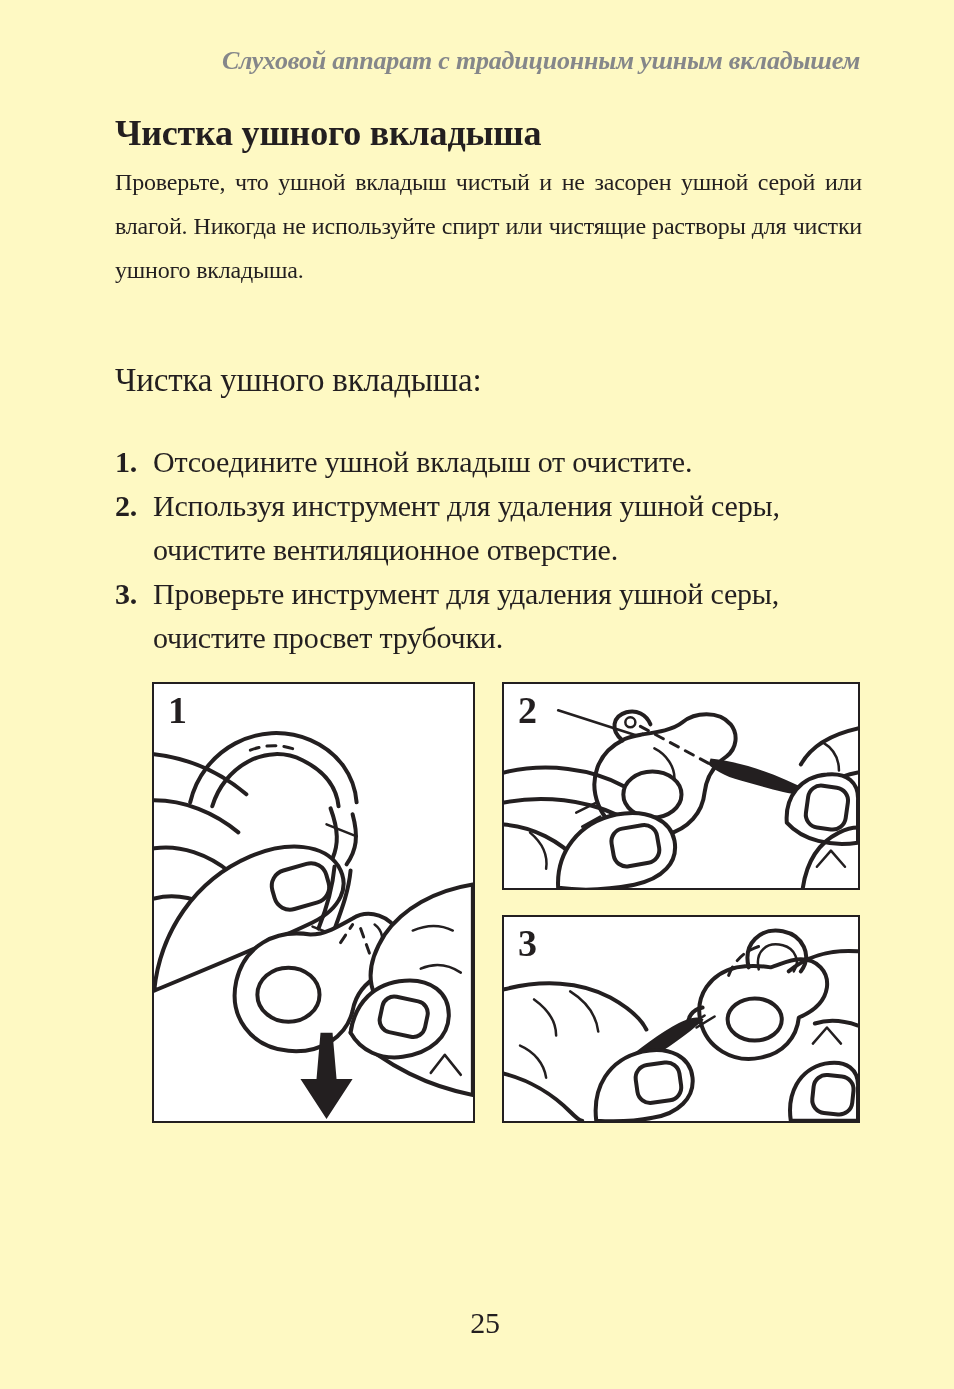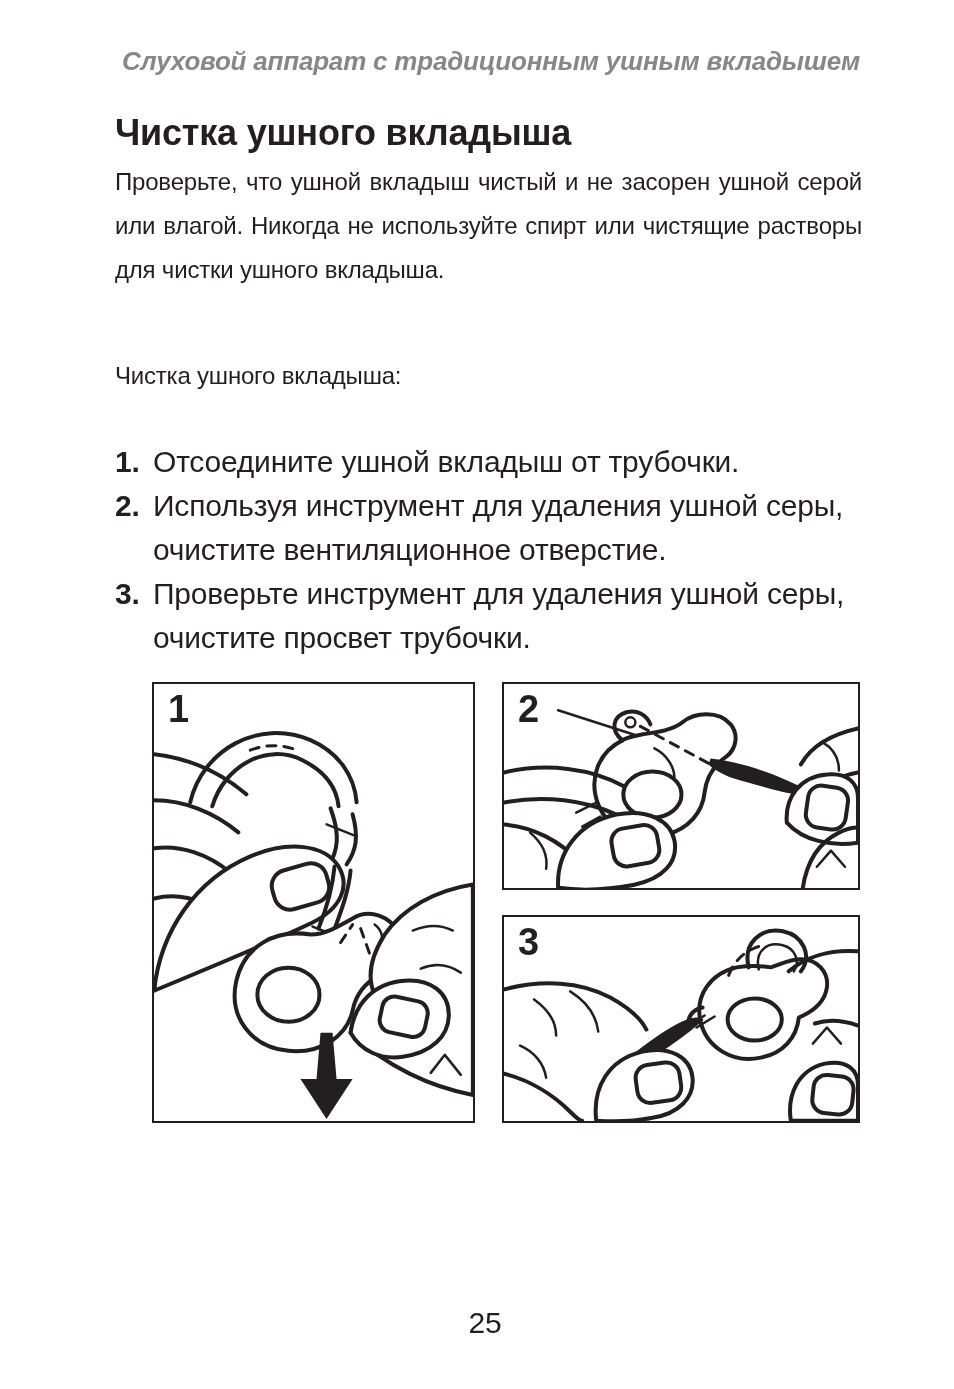--- a/index.html
+++ b/index.html
@@ -1,21 +1,21 @@
 <!DOCTYPE html>
 <html lang="ru"><head>
 <meta charset="utf-8">
 <style>
   * { margin:0; padding:0; box-sizing:border-box; }
   html,body { background:#e8e8e8; }
   .page {
     position:relative;
     width:954px; height:1389px;
-    background:#ffffff;
-    font-family:Liberation Sans, sans-serif;
+    background:#fef9c3;
+    font-family:Liberation Serif, serif;
     color:#231f20;
     overflow:hidden;
     margin:0 auto;
   }
   .running-header {
     position:absolute;
     top:46px; left:115px; right:94px;
     text-align:right;
     font-style:italic;
     font-weight:700;
@@ -35,21 +35,21 @@
     top:160px; left:115px;
     width:747px;
     font-size:24px;
     line-height:44px;
     letter-spacing:-0.2px;
     text-align:justify;
   }
   .list-title {
     position:absolute;
     top:362px; left:115px;
-    font-size:24px;
+    font-size:33px;
     letter-spacing:-0.2px;
   }
   .steps {
     position:absolute;
     top:440px; left:115px;
     width:747px;
     font-size:30px;
     line-height:44px;
     letter-spacing:-0.2px;
   }
@@ -99,21 +99,21 @@
 
   <h1 class="section-heading">Чистка ушного вкладыша</h1>
 
   <p class="intro-paragraph">Проверьте, что ушной вкладыш чистый и не засорен ушной серой или влагой. Никогда не используйте спирт или чистящие растворы для чистки ушного вкладыша.</p>
 
   <div class="list-title">Чистка ушного вкладыша:</div>
 
   <div class="steps">
     <div class="step">
       <span class="step-num">1.</span>
-      <span class="step-text">Отсоедините ушной вкладыш от трубочки.</span>
+      <span class="step-text">Отсоедините ушной вкладыш от очистите.</span>
     </div>
     <div class="step">
       <span class="step-num">2.</span>
       <span class="step-text">Используя инструмент для удаления ушной серы, очистите вентиляционное отверстие.</span>
     </div>
     <div class="step">
       <span class="step-num">3.</span>
       <span class="step-text">Проверьте инструмент для удаления ушной серы, очистите просвет трубочки.</span>
     </div>
   </div>

